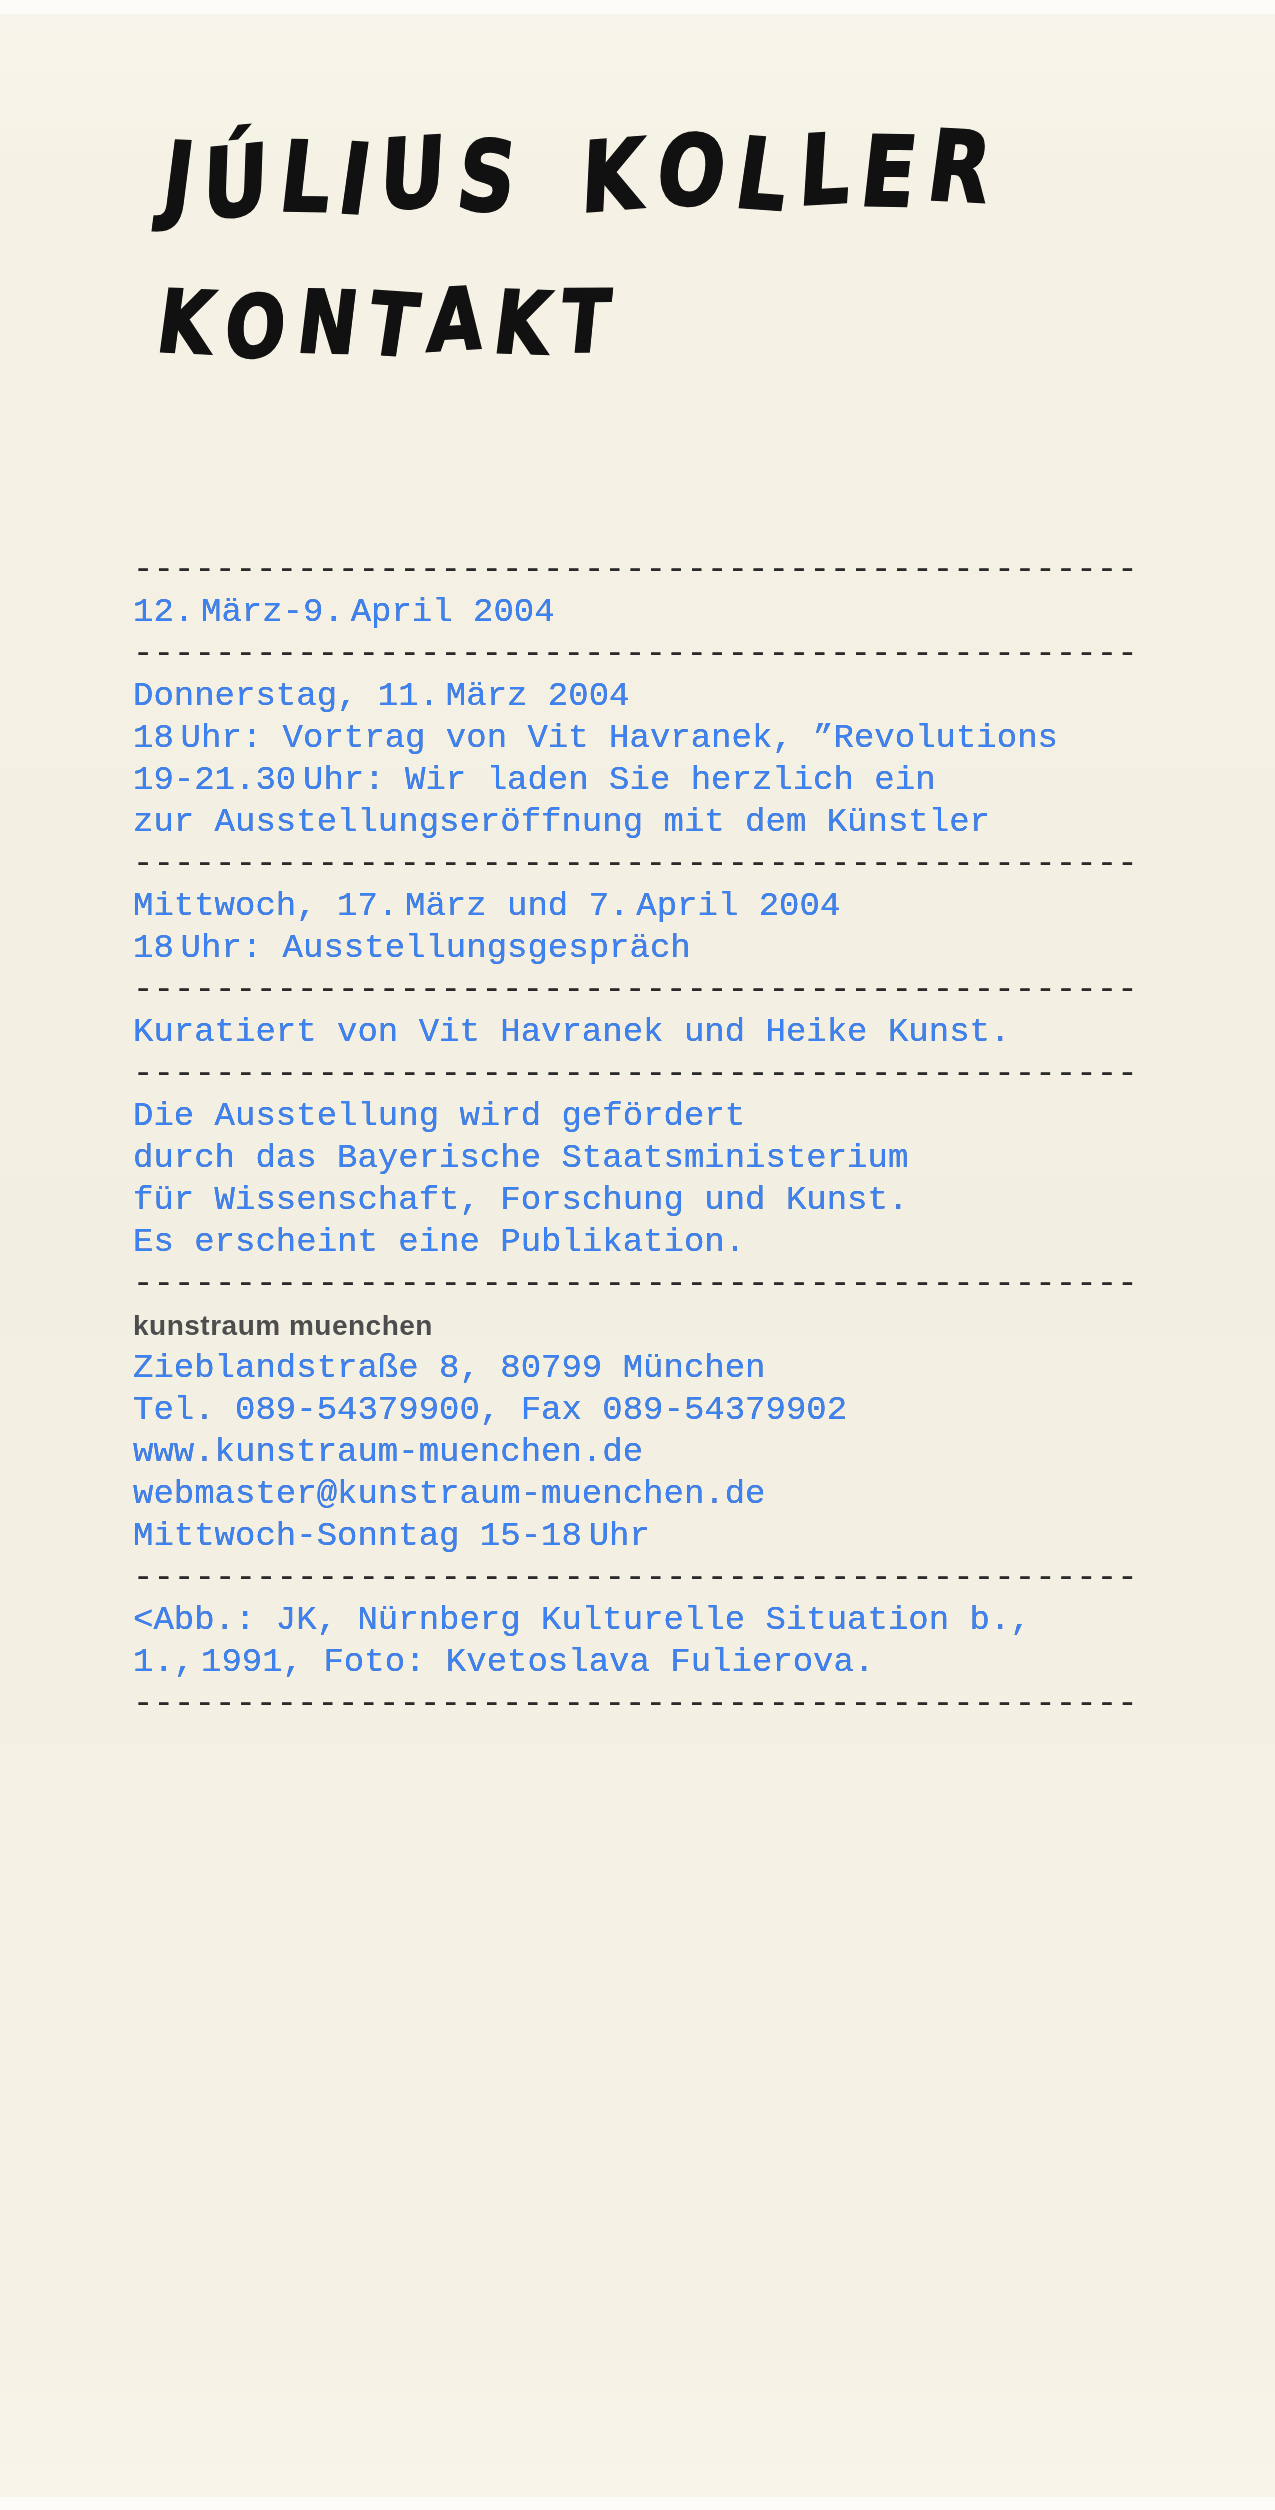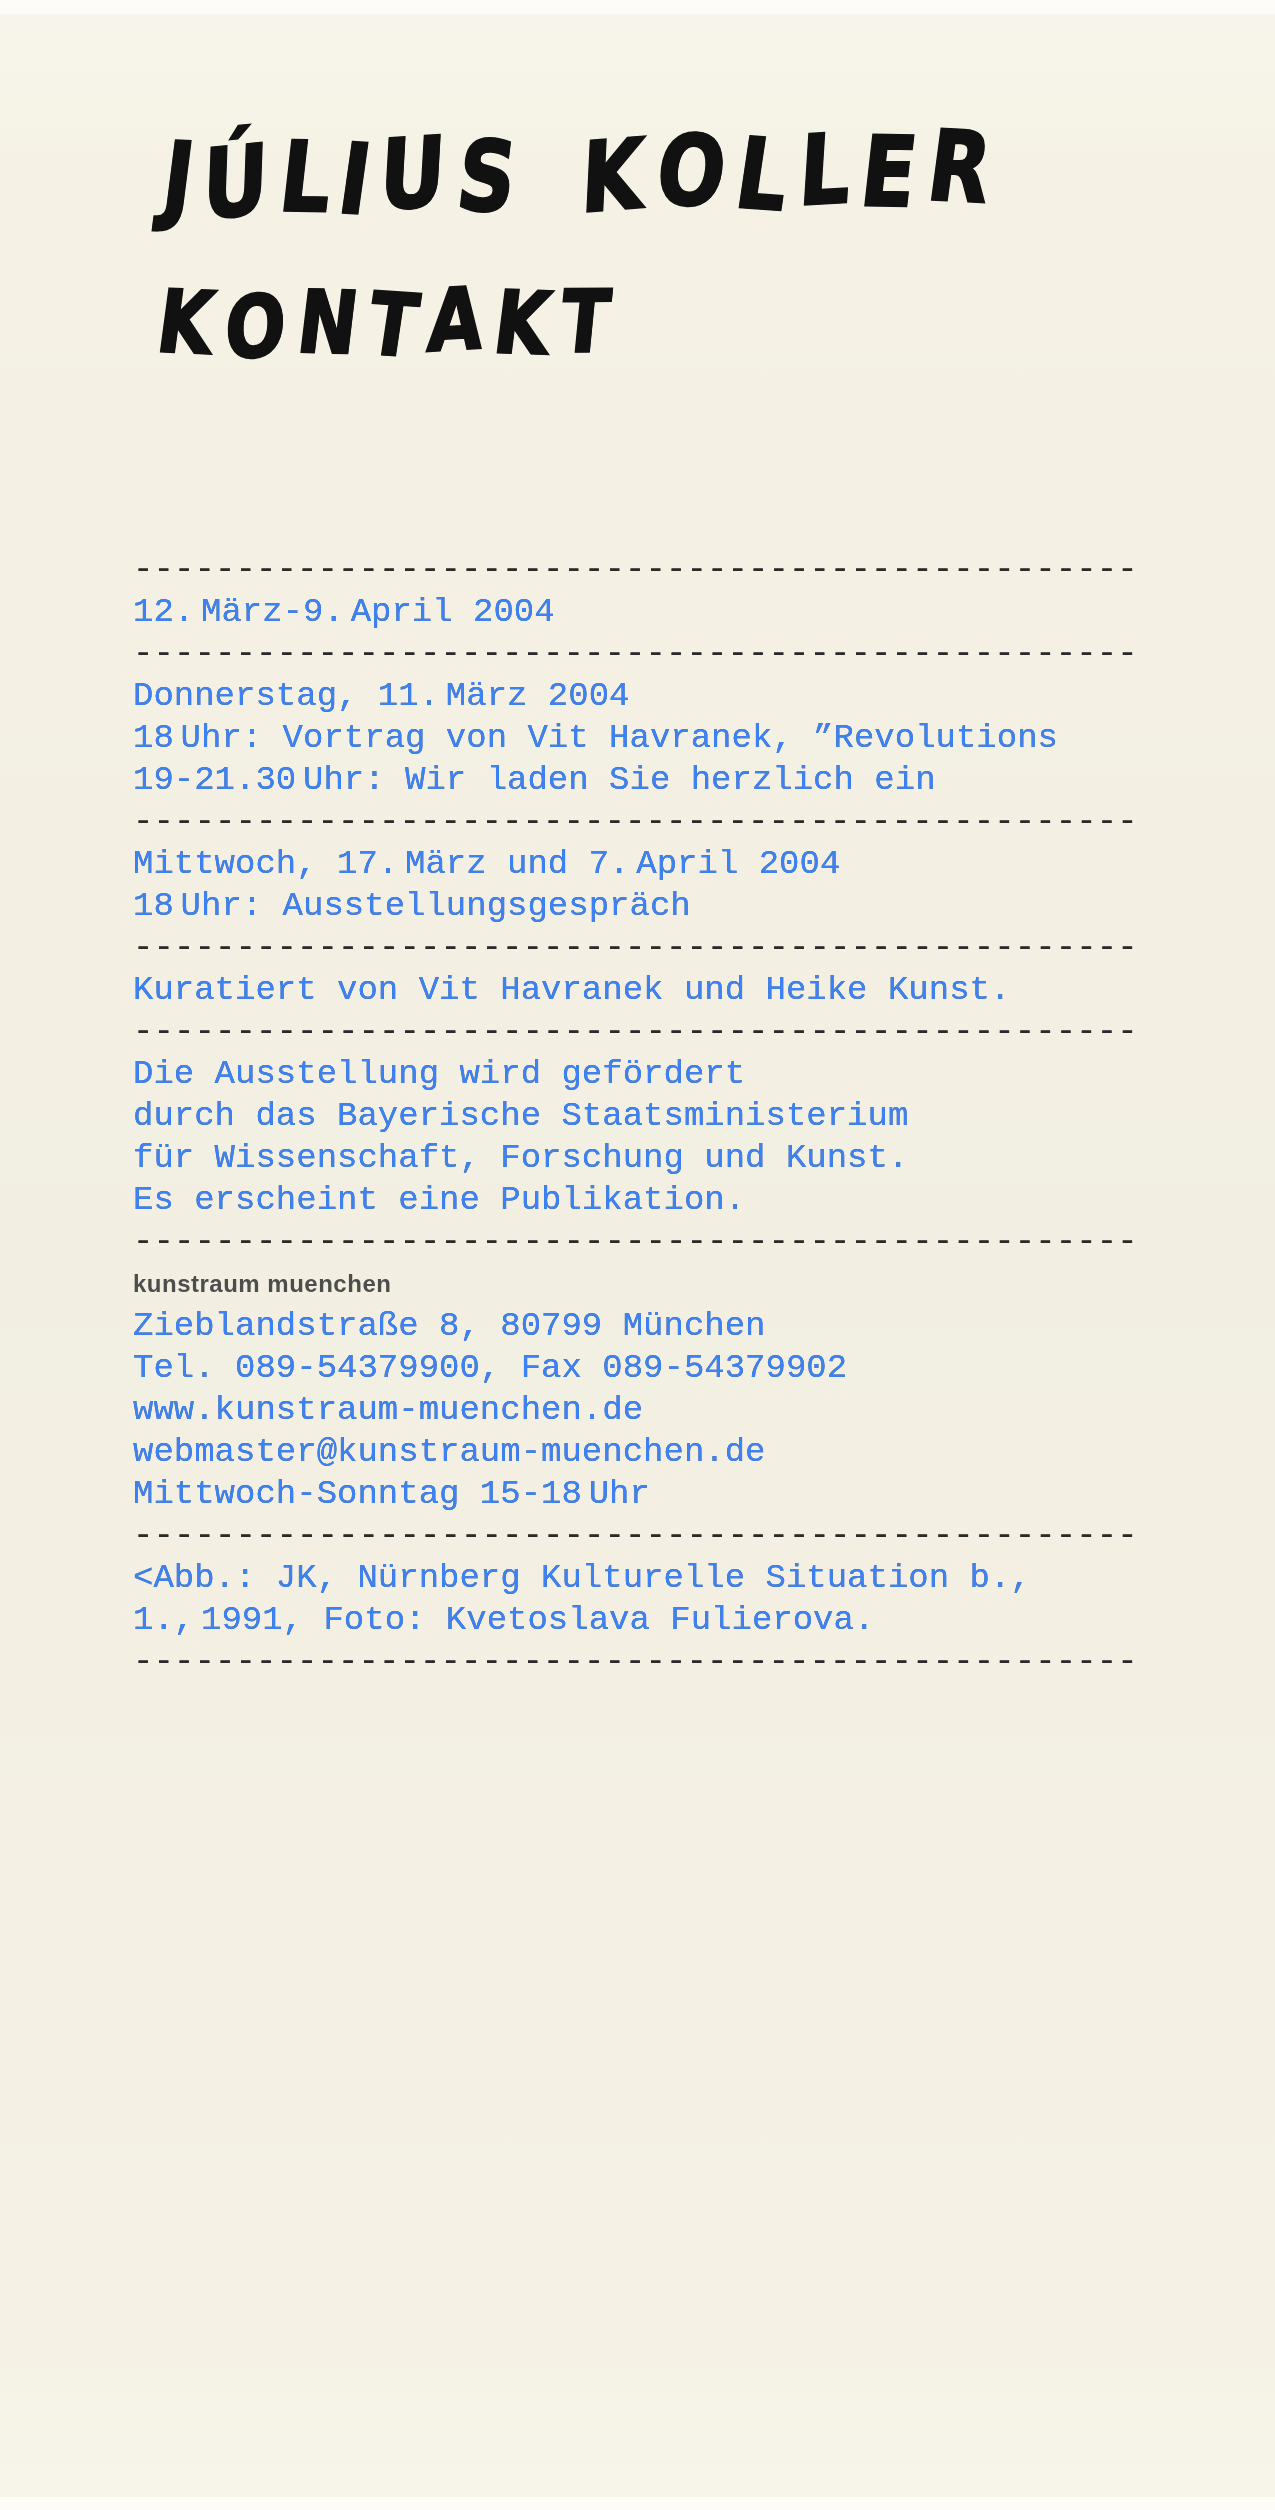--- a/index.html
+++ b/index.html
@@ -72,21 +72,21 @@
     text-shadow: 0 0 0.5px rgba(20,20,20,0.7);
     letter-spacing: 0;
   }
   .line.separator {
     color: #2a2a2a;
     letter-spacing: 0.1px;
   }
   .line.brand {
     font-family: "Liberation Sans", "DejaVu Sans", sans-serif;
     font-weight: bold;
-    font-size: 24px;
+    font-size: 28px;
     color: #4d4d4d;
     text-shadow: none;
     letter-spacing: 0.5px;
   }
 </style>
 </head>
 <body>
 
 <div class="paper"></div>
 
@@ -94,20 +94,21 @@
 
 <div class="title-line title-line-2"><span class="hl" style="transform: skewX(-6deg) scaleX(0.82) rotate(2.5deg) translateY(-2px);">K</span><span class="hl" style="transform: skewX(-6deg) scaleX(0.82) rotate(-4deg) translateY(3px);">O</span><span class="hl" style="transform: skewX(-6deg) scaleX(0.82) rotate(1.5deg) translateY(-1px);">N</span><span class="hl" style="transform: skewX(-6deg) scaleX(0.82) rotate(3.5deg) translateY(2px);">T</span><span class="hl" style="transform: skewX(-6deg) scaleX(0.82) rotate(-2.5deg) translateY(-3px);">A</span><span class="hl" style="transform: skewX(-6deg) scaleX(0.82) rotate(2deg) translateY(1px);">K</span><span class="hl" style="transform: skewX(-6deg) scaleX(0.82) rotate(0deg) translateY(0px);">T</span></div>
 
 <div class="text-block" id="text-block">
     <div class="line separator">-------------------------------------------------</div>
     <div class="line text">12. März-9. April 2004</div>
     <div class="line separator">-------------------------------------------------</div>
     <div class="line text">Donnerstag, 11. März 2004</div>
     <div class="line text">18 Uhr: Vortrag von Vit Havranek, ”Revolutions</div>
     <div class="line text">19-21.30 Uhr: Wir laden Sie herzlich ein</div>
+    <div class="line text">zur Ausstellungseröffnung mit dem Künstler</div>
     <div class="line separator">-------------------------------------------------</div>
     <div class="line text">Mittwoch, 17. März und 7. April 2004</div>
     <div class="line text">18 Uhr: Ausstellungsgespräch</div>
     <div class="line separator">-------------------------------------------------</div>
     <div class="line text">Kuratiert von Vit Havranek und Heike Kunst.</div>
     <div class="line separator">-------------------------------------------------</div>
     <div class="line text">Die Ausstellung wird gefördert</div>
     <div class="line text">durch das Bayerische Staatsministerium</div>
     <div class="line text">für Wissenschaft, Forschung und Kunst.</div>
     <div class="line text">Es erscheint eine Publikation.</div>

